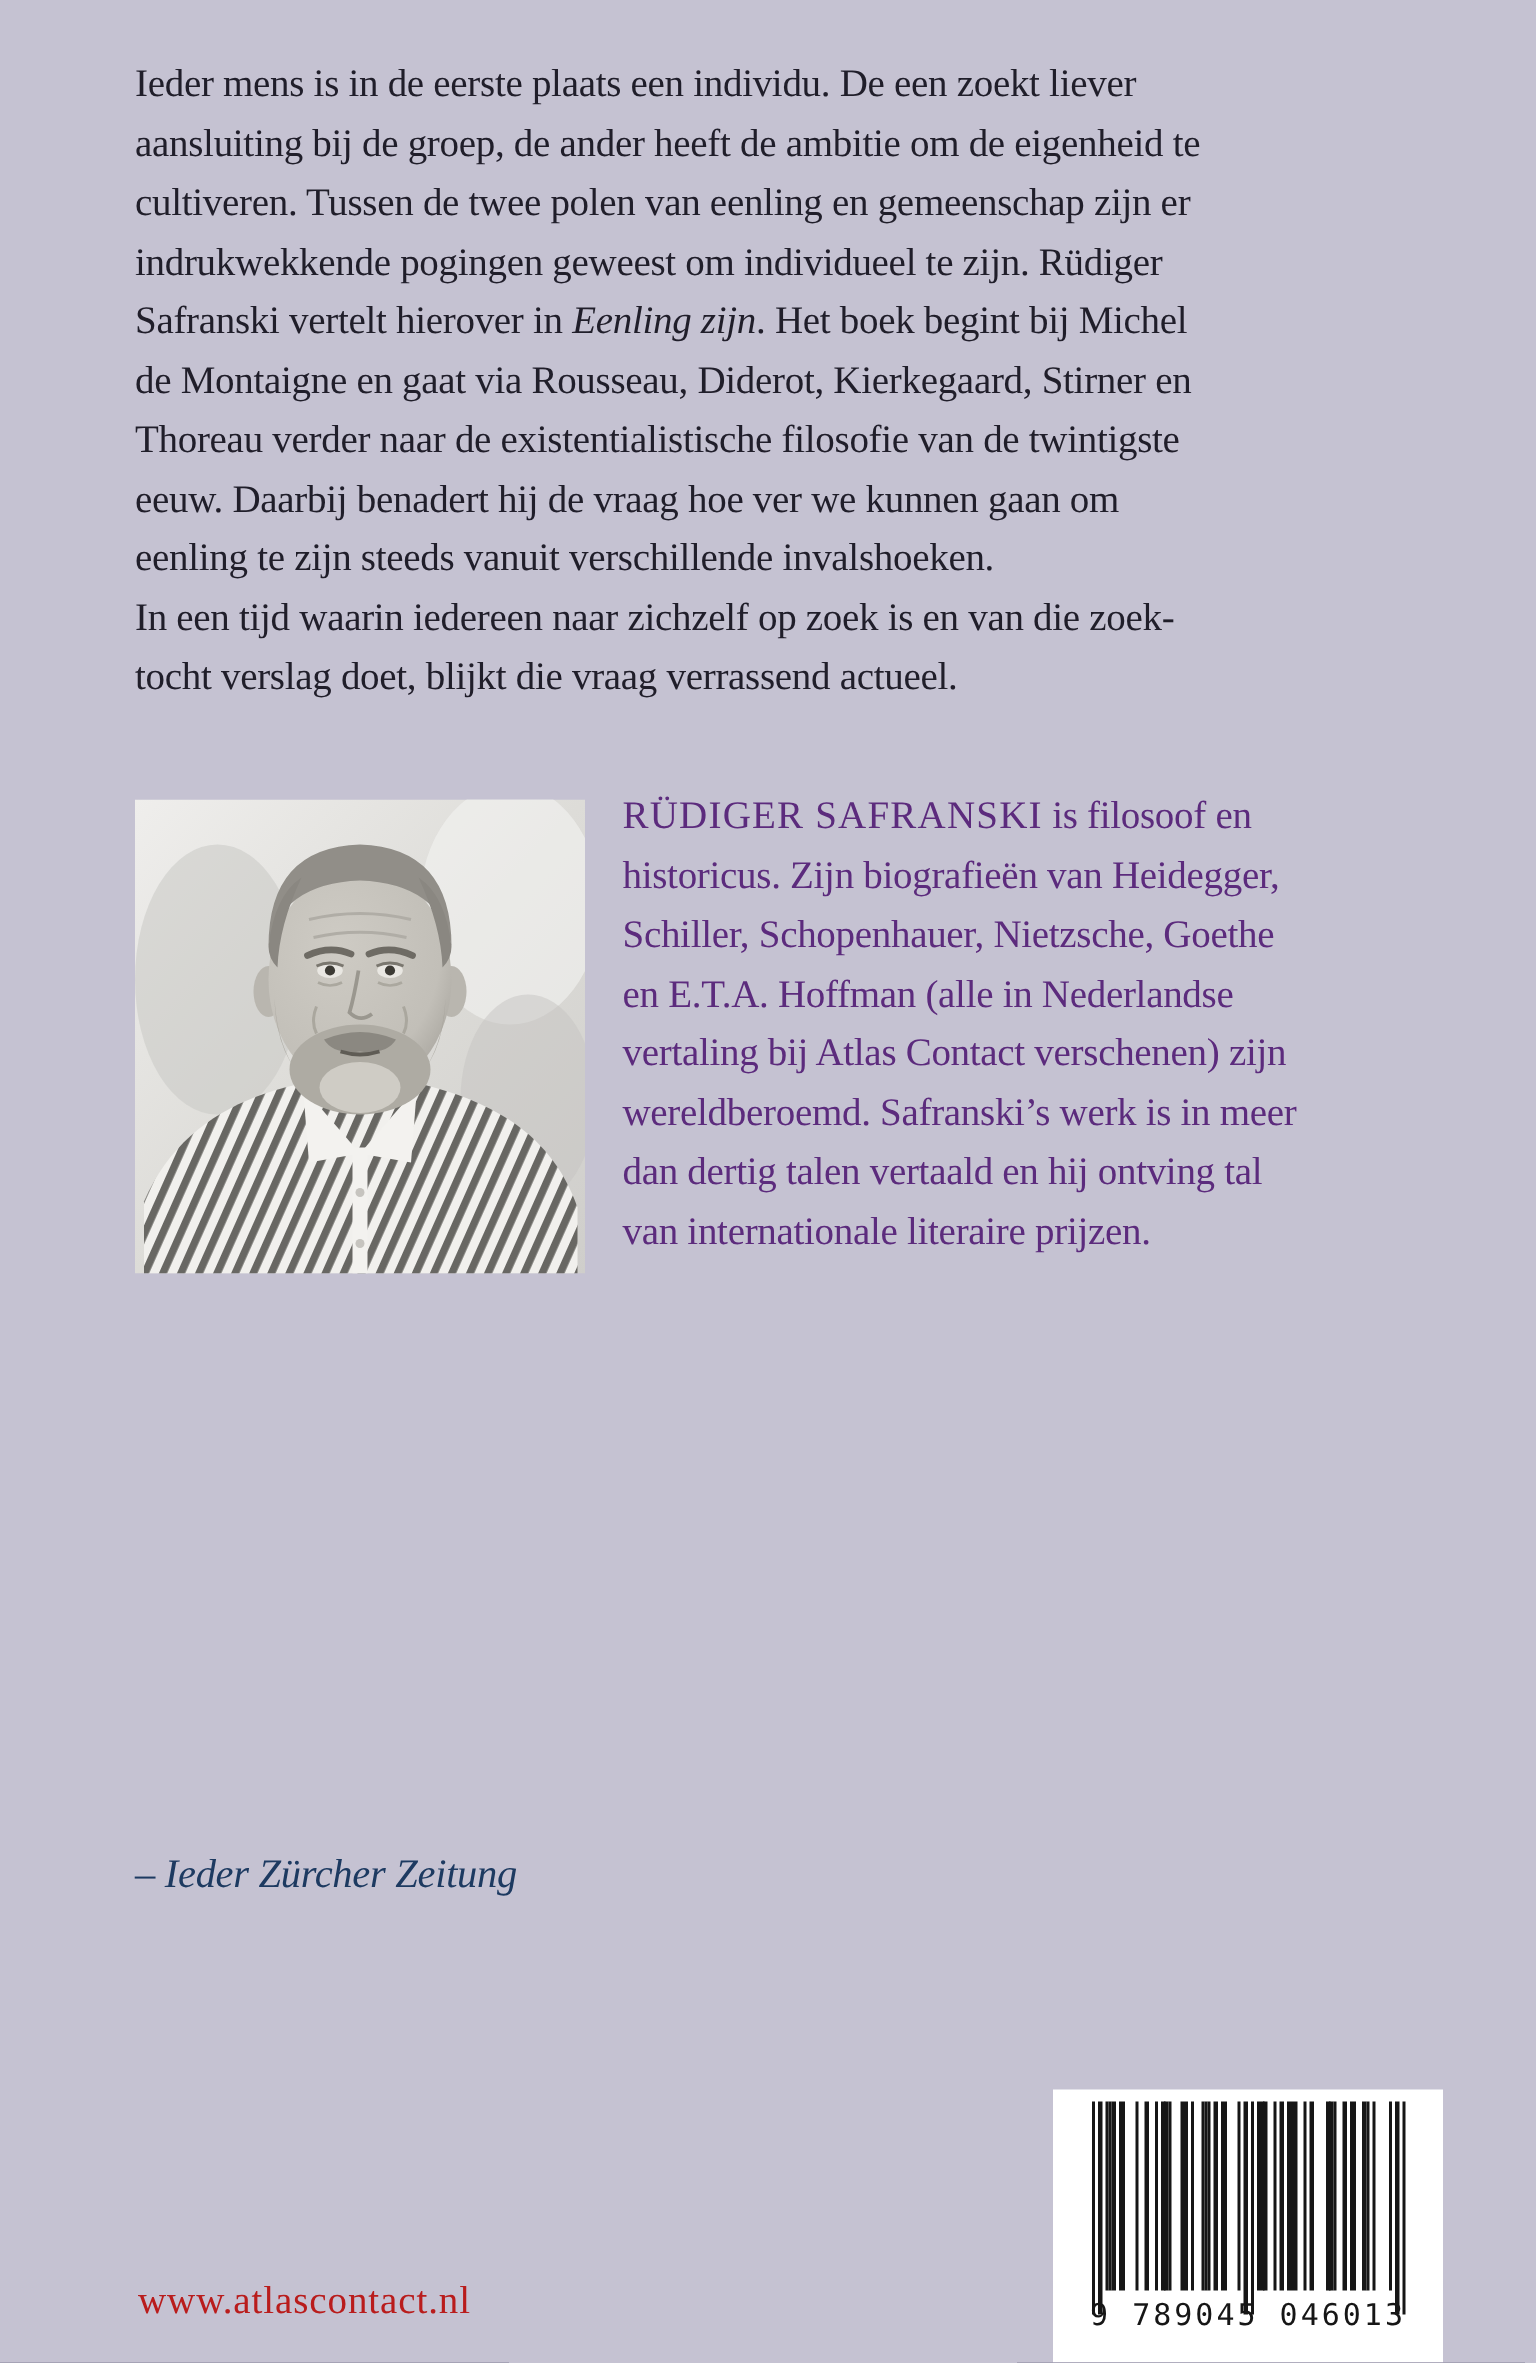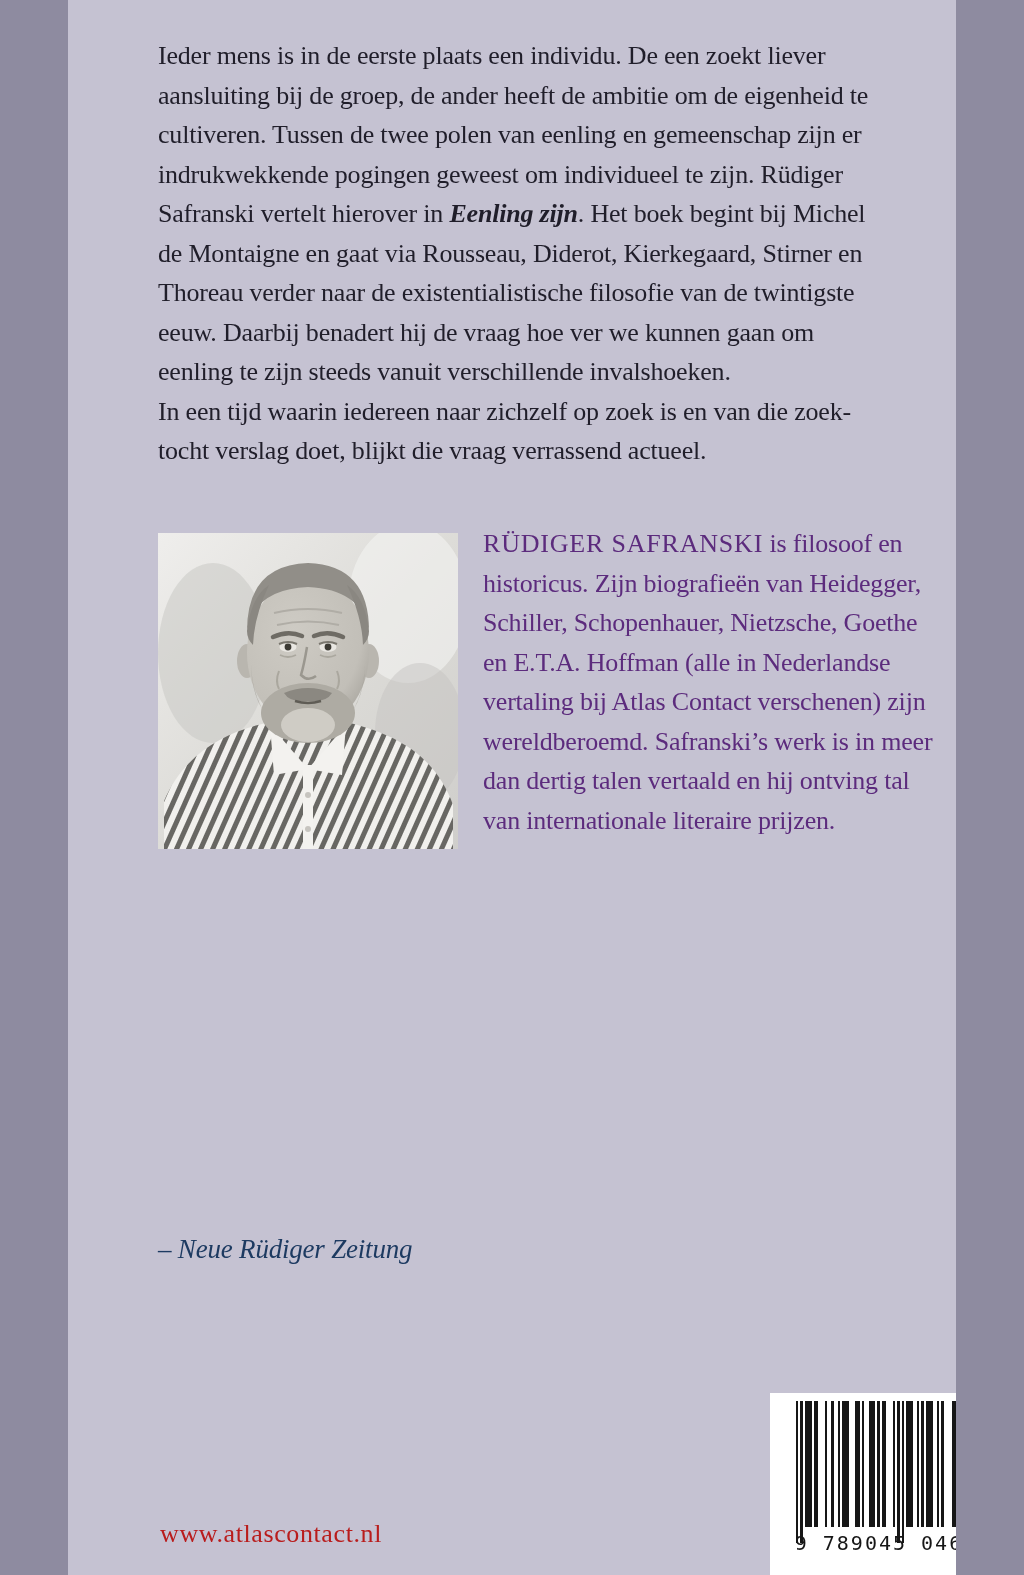--- a/index.html
+++ b/index.html
@@ -1,32 +1,32 @@
 <!DOCTYPE html>
 <html><head>
 <meta charset="utf-8">
 <style>
   html,body{margin:0;padding:0;background:#8e8ba0;}
   .cover{
     position:relative;
-    width:888px;height:1575px;
+    width:1024px;height:1575px;
     background:#c5c2d2;
     font-family:"Liberation Serif",serif;
     overflow:hidden;
     margin:0 auto;
   }
   .abs{position:absolute;}
   
   .intro{
     top:36px;left:90px;width:908px;
     font-size:26px;line-height:39.5px;
     color:#201e2a;letter-spacing:-0.2px;
   }
   .intro p{margin:0;white-space:pre-line;}
-  .intro em{font-style:italic;font-weight:bold;}
+  .intro em{font-style:italic;}
   
   .author-row{top:533px;left:90px;display:flex;}
   .photo{width:300px;height:316px;flex:0 0 auto;}
   .bio{
     width:575px;margin-left:25px;margin-top:-9px;
     font-size:26px;line-height:39.5px;
     color:#5c2b7d;white-space:pre-line;letter-spacing:-0.2px;
   }
   .bio .caps{letter-spacing:0.8px;}
   
@@ -141,21 +141,21 @@
 Schiller, Schopenhauer, Nietzsche, Goethe
 en E.T.A. Hoffman (alle in Nederlandse
 vertaling bij Atlas Contact verschenen) zijn
 wereldberoemd. Safranski’s werk is in meer
 dan dertig talen vertaald en hij ontving tal
 van internationale literaire prijzen.</span></div>
   </div>
 
 
 
-  <div class="abs quote q3"><div><span>– </span><em>Neue Rüdiger Zeitung</em></div></div>
+  <div class="abs quote q3"><div><span>– </span><em>Ieder Zürcher Zeitung</em></div></div>
 
   <div class="abs website">www.atlascontact.nl</div>
 
   <div class="abs barcode-box">
     <div class="barcode-bars">
         <div class="bc-bar" style="left: 26px; width: 2.35px; height: 142px;"></div>
         <div class="bc-bar" style="left: 30.4px; width: 2.35px; height: 142px;"></div>
         <div class="bc-bar" style="left: 34.8px; width: 2.35px; height: 126px;"></div>
         <div class="bc-bar" style="left: 37px; width: 2.35px; height: 126px;"></div>
         <div class="bc-bar" style="left: 39.2px; width: 2.35px; height: 126px;"></div>

